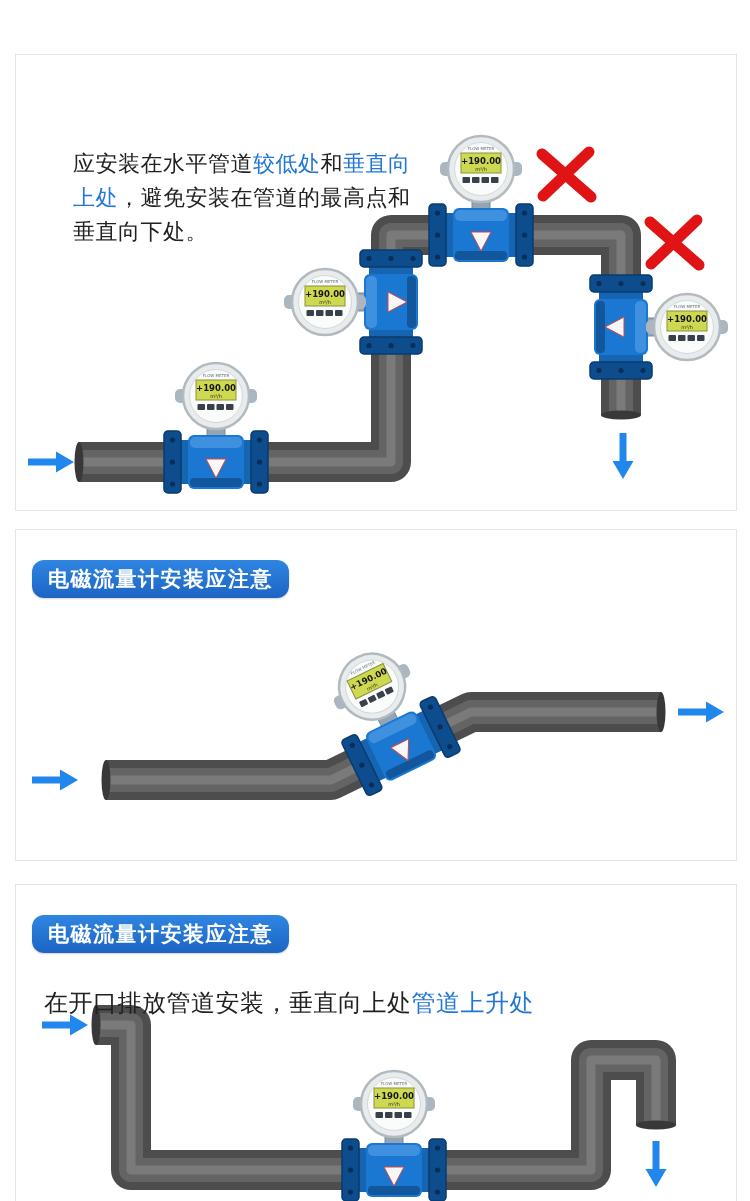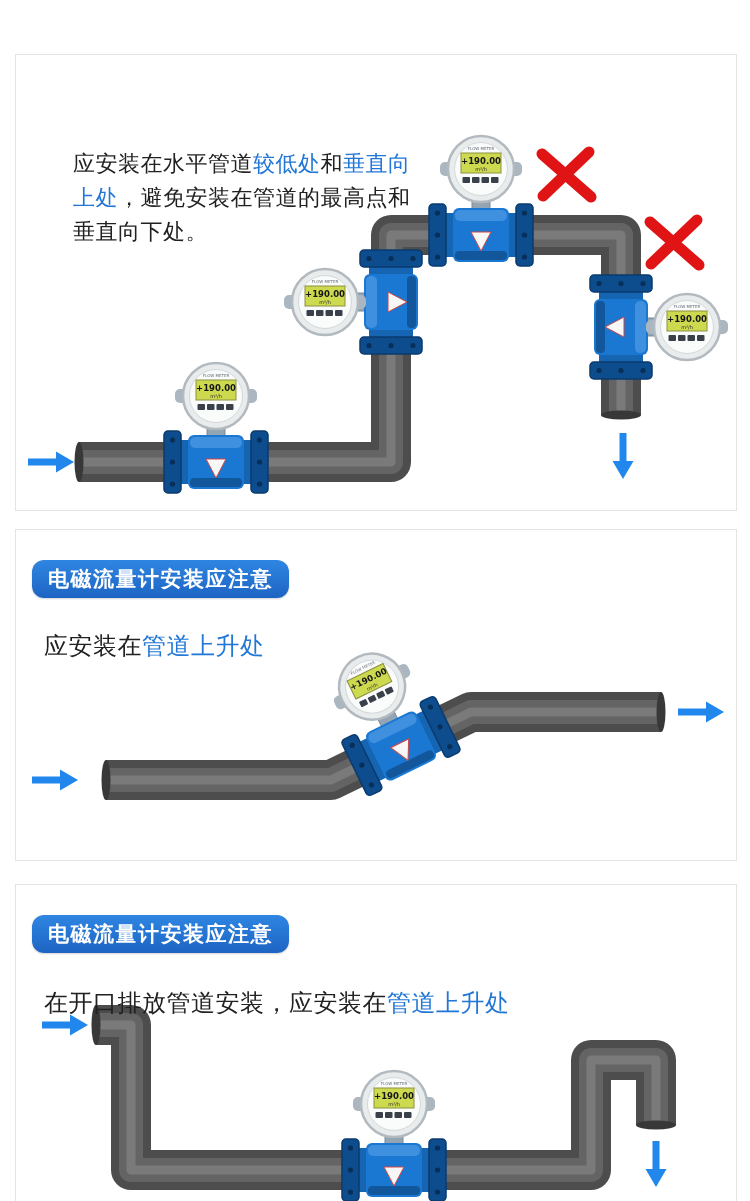--- a/index.html
+++ b/index.html
@@ -111,23 +111,20 @@
         <use href="#fm-head" transform="translate(671,272)"></use>
       </g>
 
       <use href="#xmark" transform="translate(550,120)"></use>
       <use href="#xmark" transform="translate(658,188)"></use>
     </svg>
   </section>
 
   <section class="panel panel-2">
     <div class="badge">电磁流量计安装应注意</div>
-    <p class="para para-2">
-      <span>应安装在</span><span class="hl">管道上升处</span>
-    </p>
 
     <svg class="diagram" viewBox="0 0 720 330">
       <g fill="none" stroke-linejoin="round">
         <path d="M 90 250 L 315 250 L 455 182 L 645 182" stroke="#4d4d4d" stroke-width="40"></path>
         <path d="M 90 250 L 315 250 L 455 182 L 645 182" stroke="#646464" stroke-width="24"></path>
         <path d="M 90 250 L 315 250 L 455 182 L 645 182" stroke="#7a7a7a" stroke-width="9"></path>
       </g>
       <ellipse cx="90" cy="250" rx="4.5" ry="20" fill="#383838"></ellipse>
       <ellipse cx="645" cy="182" rx="4.5" ry="20" fill="#383838"></ellipse>
 
@@ -137,21 +134,21 @@
       <g transform="translate(385,216) rotate(-26)">
         <use href="#fm-body"></use>
         <use href="#fm-head" transform="translate(0,-66)"></use>
       </g>
     </svg>
   </section>
 
   <section class="panel panel-3">
     <div class="badge">电磁流量计安装应注意</div>
     <p class="para para-3">
-      <span>在开口排放管道安装，应安装在</span><span class="hl">管道上升处</span>
+      <span>在开口排放管道安装，垂直向上处</span><span class="hl">管道上升处</span>
     </p>
 
     <svg class="diagram" viewBox="0 0 720 345">
       <g fill="none" stroke-linejoin="round">
         <path d="M 80 140 L 115 140 L 115 285 L 575 285 L 575 175 L 640 175 L 640 240" stroke="#4d4d4d" stroke-width="40"></path>
         <path d="M 80 140 L 115 140 L 115 285 L 575 285 L 575 175 L 640 175 L 640 240" stroke="#646464" stroke-width="24"></path>
         <path d="M 80 140 L 115 140 L 115 285 L 575 285 L 575 175 L 640 175 L 640 240" stroke="#7a7a7a" stroke-width="9"></path>
       </g>
       <ellipse cx="80" cy="140" rx="4.5" ry="20" fill="#383838"></ellipse>
       <ellipse cx="640" cy="240" rx="20" ry="4.5" fill="#383838"></ellipse>

